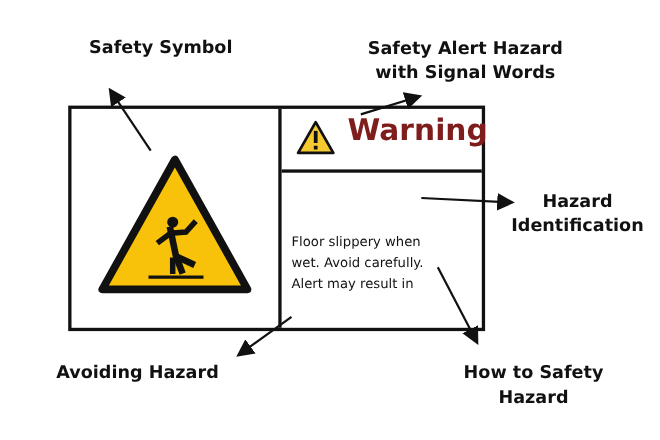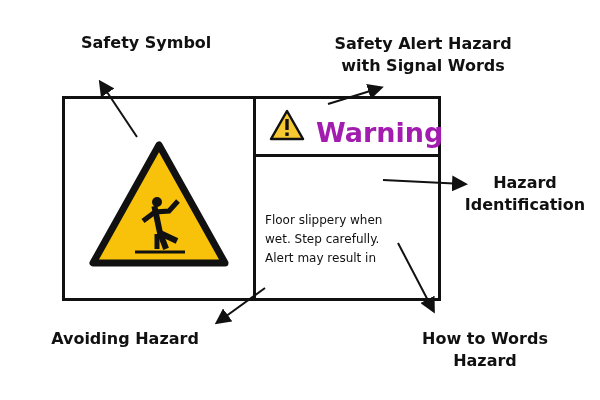--- a/index.html
+++ b/index.html
@@ -2,21 +2,21 @@
 <html><head>
   <meta charset="utf-8">
   <style>
     html, body { margin: 0; padding: 0; }
     body { width: 600px; height: 400px; background: #ffffff; position: relative; overflow: hidden;
            font-family: "DejaVu Sans", sans-serif; color: #111; }
     .label { position: absolute; font-weight: bold; font-size: 16px; line-height: 22px; text-align: center; color: #111; }
     .sign { position: absolute; left: 62px; top: 96px; width: 379px; height: 205px; border: 3px solid #111; box-sizing: border-box; }
     .left-panel { position: absolute; left: 0; top: 0; width: 188px; height: 199px; border-right: 3px solid #111; }
     .header { position: absolute; left: 191px; top: 0; right: 0; height: 55px; border-bottom: 3px solid #111; }
-    .warning-text { position: absolute; left: 60px; top: 18px; font-size: 27px; font-weight: bold; color: #a21caf; }
+    .warning-text { position: absolute; left: 60px; top: 4px; font-size: 27px; font-weight: bold; color: #7f1d1d; }
     .hazard-title { position: absolute; left: 200px; top: 70px; font-size: 14px; font-weight: bold; }
     .hazard-body { position: absolute; left: 200px; top: 112px; width: 170px; font-size: 12px; font-weight: normal; line-height: 19px; }
     svg.overlay { position: absolute; left: 0; top: 0; }
   </style>
 </head>
 <body>
 
 <div class="label" style="left:38px; top:32px;margin-left:43px;">
   <span>Safety Symbol</span>
 </div>
@@ -29,21 +29,21 @@
 <div class="label" style="left:455px; top:172px; width:140px;">
   <div>Hazard</div>
   <div>Identification</div>
 </div>
 
 <div class="label" style="left:25px; top:328px; width:200px;">
   <div>Avoiding Hazard</div>
 </div>
 
 <div class="label" style="left:410px; top:328px; width:150px;">
-  <div>How to Words</div>
+  <div>How to Safety</div>
   <div>Hazard</div>
 </div>
 
 <div class="sign">
   <div class="left-panel">
     <svg width="188" height="199" viewBox="0 0 188 199">
       <path d="M94 46 L28 164 L160 164 Z" fill="#F9C20A" stroke="#111" stroke-width="7" stroke-linejoin="round"></path>
       <circle cx="92" cy="103" r="5" fill="#111"></circle>
       <path d="M90 110 L95 134 L100 147" stroke="#111" stroke-width="6" fill="none" stroke-linecap="square"></path>
       <path d="M95 134 L112 142" stroke="#111" stroke-width="6" fill="none"></path>
@@ -55,21 +55,21 @@
   <div class="header">
     <svg style="position:absolute; left:12px; top:9px;" width="38" height="34" viewBox="0 0 38 34">
       <path d="M19 3 L3 31 L35 31 Z" fill="#F5C92F" stroke="#111" stroke-width="2.5" stroke-linejoin="round"></path>
       <rect x="17.3" y="11" width="3.4" height="11" fill="#111"></rect>
       <rect x="17.3" y="24.5" width="3.4" height="3.4" fill="#111"></rect>
     </svg>
     <span class="warning-text">Warning</span>
   </div>
   <div class="hazard-body">
     <div>Floor slippery when</div>
-    <div>wet. Step carefully.</div>
+    <div>wet. Avoid carefully.</div>
     <div>Alert may result in</div>
   </div>
 </div>
 
 <svg class="overlay" width="600" height="400" viewBox="0 0 600 400">
   <defs>
     <marker id="ah" markerWidth="8" markerHeight="8" refX="6" refY="4" orient="auto">
       <path d="M0 0 L8 4 L0 8 Z" fill="#111"></path>
     </marker>
   </defs>

